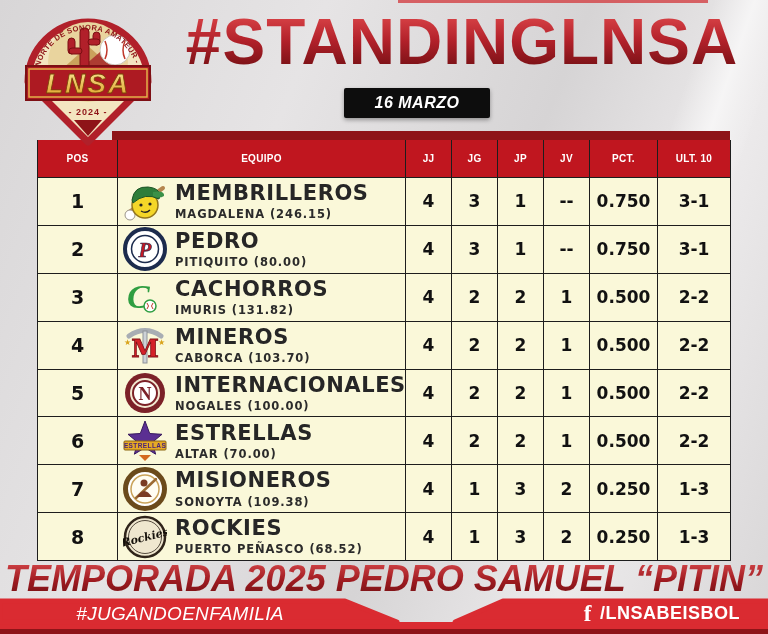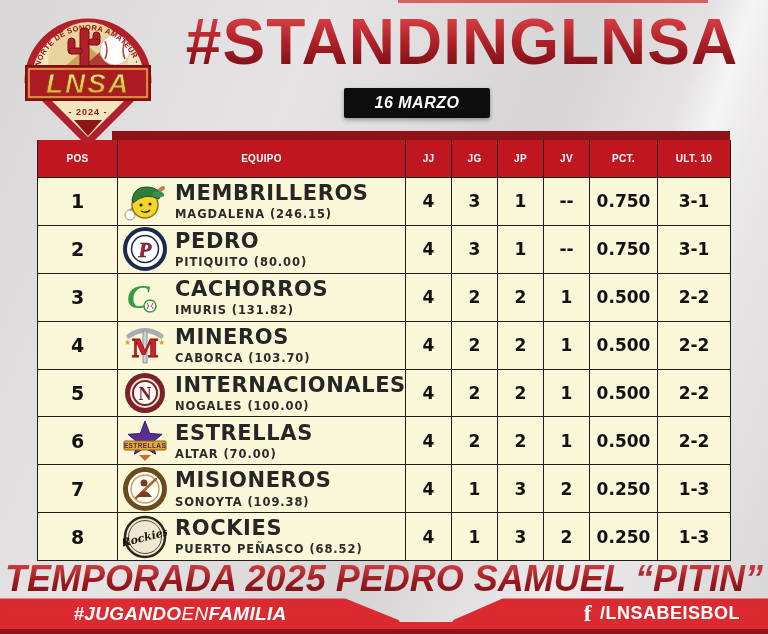--- a/index.html
+++ b/index.html
@@ -52,21 +52,21 @@
     font-style:italic; font-weight:bold; font-size:36px;
     background:linear-gradient(180deg,#d8494c 0%,#9e1a20 55%,#701013 100%);
     -webkit-background-clip:text; background-clip:text; color:transparent;
   }
   .footer{ position:absolute; left:0; top:598px; width:768px; height:36px; }
   .footer svg{ display:block; }
   .hashtag{
     position:absolute; left:40px; top:603px; width:280px; text-align:center; z-index:5;
     color:#fff; font-style:italic; font-size:19px; letter-spacing:.3px;
   }
-  .hb{ font-weight:bold;text-align:center; } .hl{ font-weight:normal;margin-top:29px; }
+  .hb{ font-weight:normal;text-align:center; } .hl{ font-weight:normal;margin-top:29px; }
   .fb{
     position:absolute; right:28px; top:602px; z-index:5; color:#fff;
     display:flex; align-items:center; gap:8px; font-weight:bold; font-size:18px; letter-spacing:.5px;
   }
   .fb-f{ font-family:"Liberation Serif",serif; font-weight:bold; font-size:23px; line-height:1; }
 </style>
 </head>
 <body>
 
 <div class="screen">

